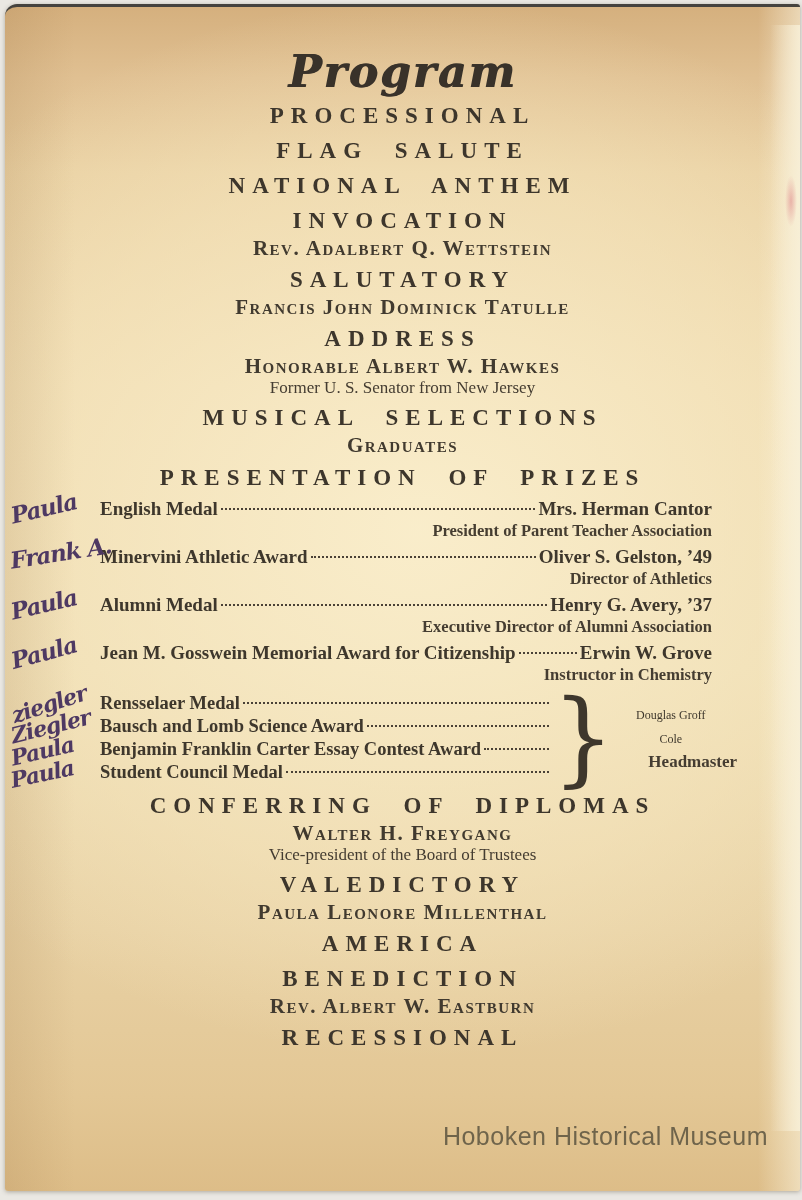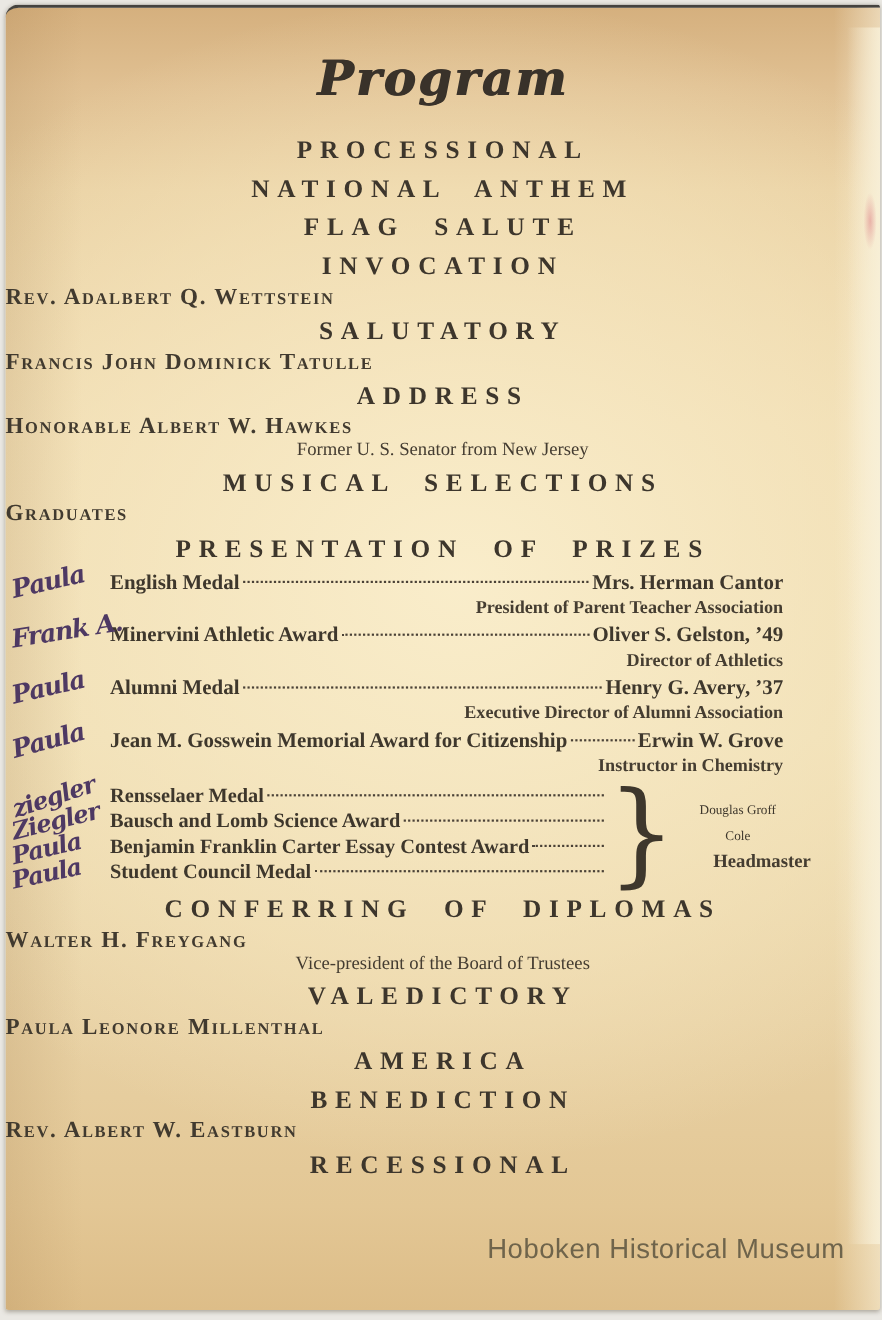--- a/index.html
+++ b/index.html
@@ -35,23 +35,23 @@
   .title{
     text-align:center;margin:0;padding-top:40px;
     font-family:"DejaVu Serif",serif;font-weight:bold;font-style:italic;
     font-size:44px;line-height:50px;letter-spacing:2px;color:#39322a;
     text-shadow:1px 0 0 #39322a;
   }
   .h{
     text-align:center;font-weight:bold;font-size:23px;line-height:30px;
     letter-spacing:7px;word-spacing:14px;margin-top:5px;color:#3d362c;
   }
-  .h.first{margin-top:25px;font-family:Liberation Serif, serif;}
+  .h.first{margin-top:4px;font-family:Liberation Serif, serif;}
   .name{
-    text-align:left;font-weight:bold;font-variant:small-caps;
+    text-align:center;font-weight:bold;font-variant:small-caps;
     font-size:21px;line-height:24px;letter-spacing:1.5px;color:#413a2f;
   }
   .sub{
     text-align:center;font-weight:normal;font-size:17px;line-height:20px;color:#443c31;
   }
   
   .prizes{padding-left:95px;padding-right:88px;}
   .prize-row{position:relative;margin-top:4px;}
   .pline{display:flex;align-items:baseline;font-weight:bold;font-size:19px;line-height:24px;color:#3e372c;}
   .award{white-space:nowrap;}
@@ -93,22 +93,22 @@
 </style>
 </head>
 <body>
 
 <div class="page">
 
   <div class="title">Program</div>
 
   <section class="ceremony">
     <div class="h first">PROCESSIONAL</div>
+    <div class="h">FLAG SALUTE</div>
     <div class="h">NATIONAL ANTHEM</div>
-    <div class="h">FLAG SALUTE</div>
     <div class="h">INVOCATION</div>
     <div class="name">Rev. Adalbert Q. Wettstein</div>
     <div class="h">SALUTATORY</div>
     <div class="name">Francis John Dominick Tatulle</div>
     <div class="h">ADDRESS</div>
     <div class="name">Honorable Albert W. Hawkes</div>
     <div class="sub">Former U. S. Senator from New Jersey</div>
     <div class="h">MUSICAL SELECTIONS</div>
     <div class="name">Graduates</div>
   </section>

